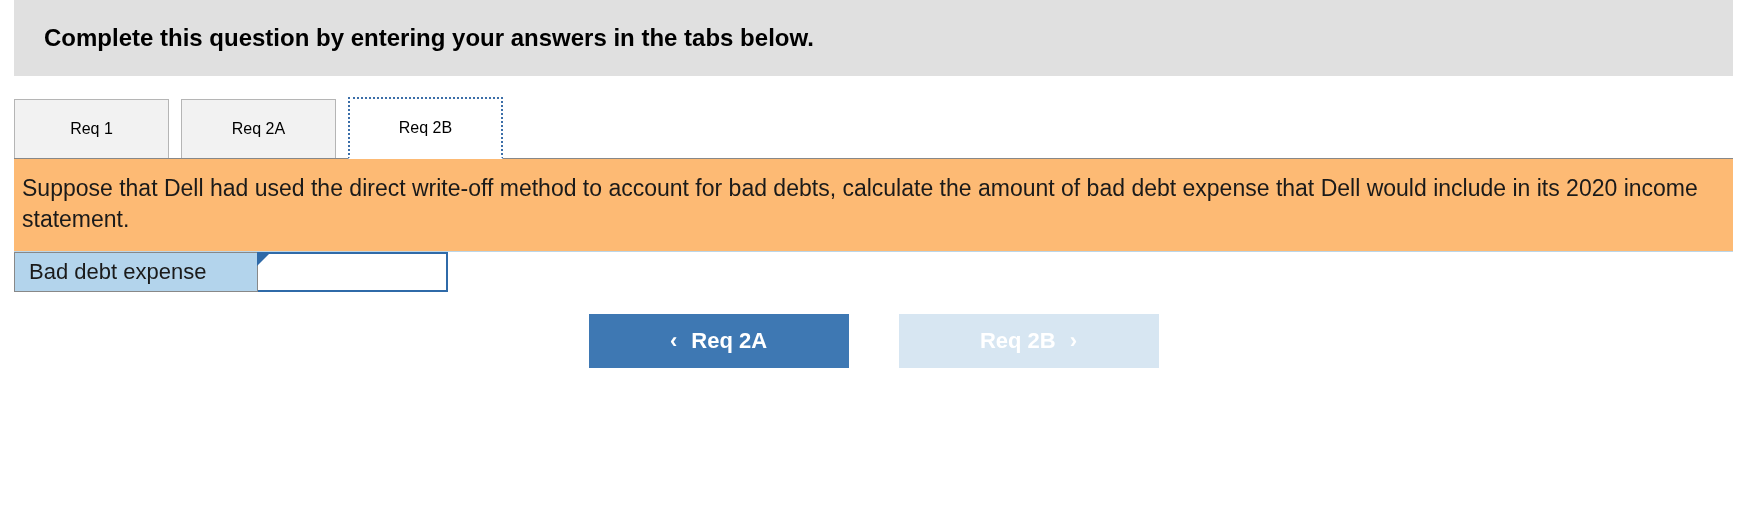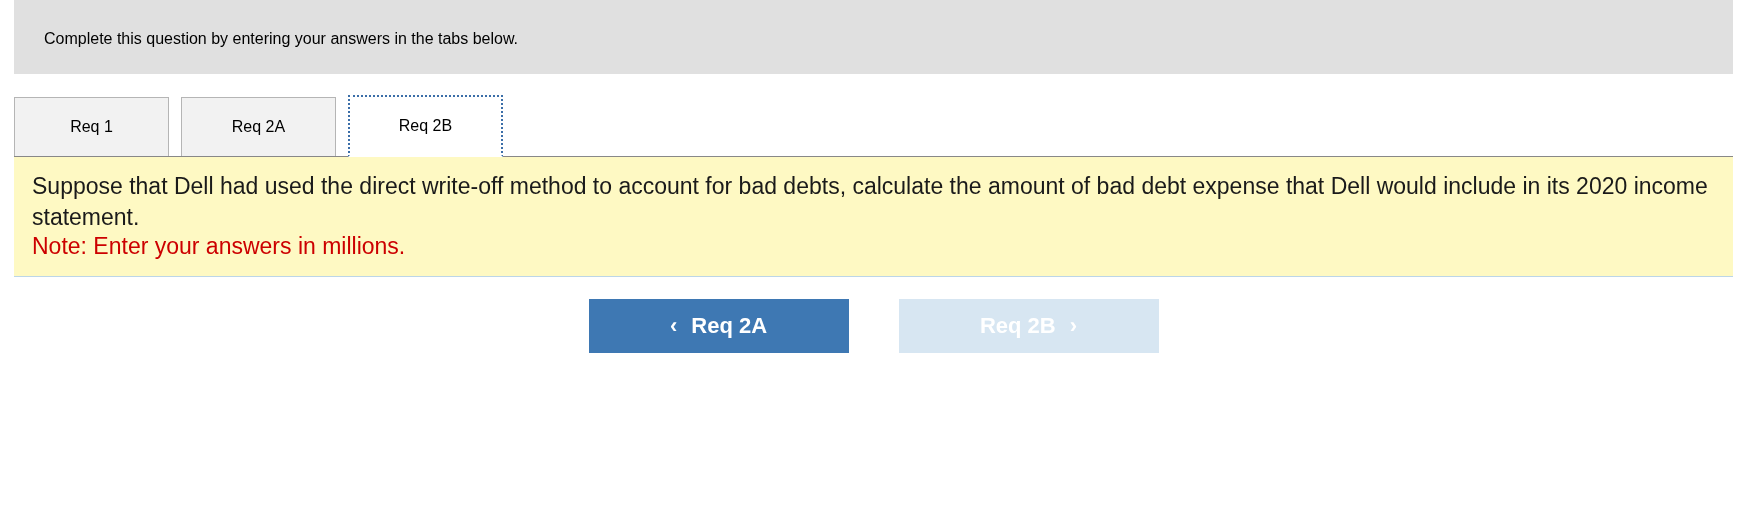--- a/index.html
+++ b/index.html
@@ -14,22 +14,22 @@
   }
   .container {
     padding: 0 14px;
   }
   .header-bar {
     background: #e0e0e0;
     padding: 24px 30px;
     margin-bottom: 16px;
   }
   .header-text {
-    font-weight: normal;
-    font-size: 16px;
+    font-weight: bold;
+    font-size: 24px;
   }
   .tabs-row {
     display: flex;
     align-items: flex-end;
     border-bottom: 1px solid #888;
     margin-top: 20px;
   }
   .tab {
     background: #f2f2f2;
     border: 1px solid #b5b5b5;
@@ -42,22 +42,22 @@
     cursor: pointer;
   }
   .tab.active {
     background: #fff;
     border: 2px dotted #3b6ea8;
     border-bottom: 2px solid #fff;
     position: relative;
     top: 1px;
   }
   .content-panel {
-    background: #fef9c3;
-    padding: 14px 18px 16px 18px;
+    background: #fdba74;
+    padding: 14px 18px 16px 8px;
     border-bottom: 1px solid #bcd6e8;
   }
   .content-text {
     font-size: 23px;
     line-height: 1.35;
     color: #1a1a1a;
   }
   .content-note {
     color: #cc0000;
     font-size: 23px;
@@ -145,23 +145,26 @@
     <div class="tab">
       <span>Req 2A</span>
     </div>
     <div class="tab active">
       <span>Req 2B</span>
     </div>
   </div>
 
   <div class="content-panel">
     <div class="content-text">Suppose that Dell had used the direct write-off method to account for bad debts, calculate the amount of bad debt expense that Dell would include in its 2020 income statement.</div>
-    <div class="content-note">Note: Enter your answers in millions.</div>
   </div>
 
+  <div class="answer-row">
+    <div class="answer-label">Bad debt expense</div>
+    <input class="answer-input" type="text" value="" style="">
+  </div>
 
   <div class="nav-row">
     <button class="nav-btn prev">
       <span class="chev">‹</span>
       <span>Req 2A</span>
     </button>
     <button class="nav-btn next">
       <span>Req 2B</span>
       <span class="chev">›</span>
     </button>

